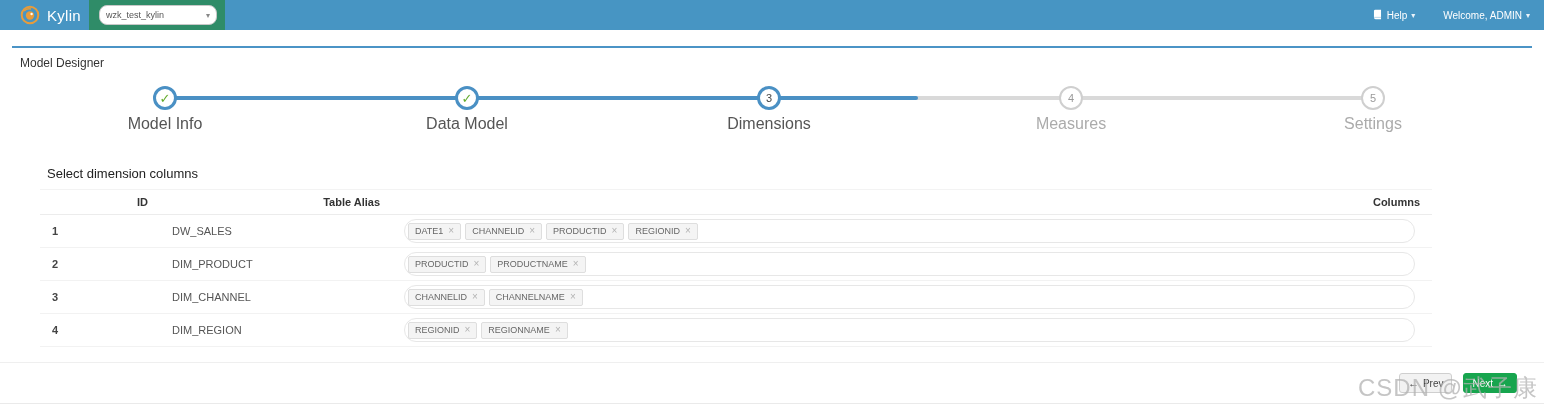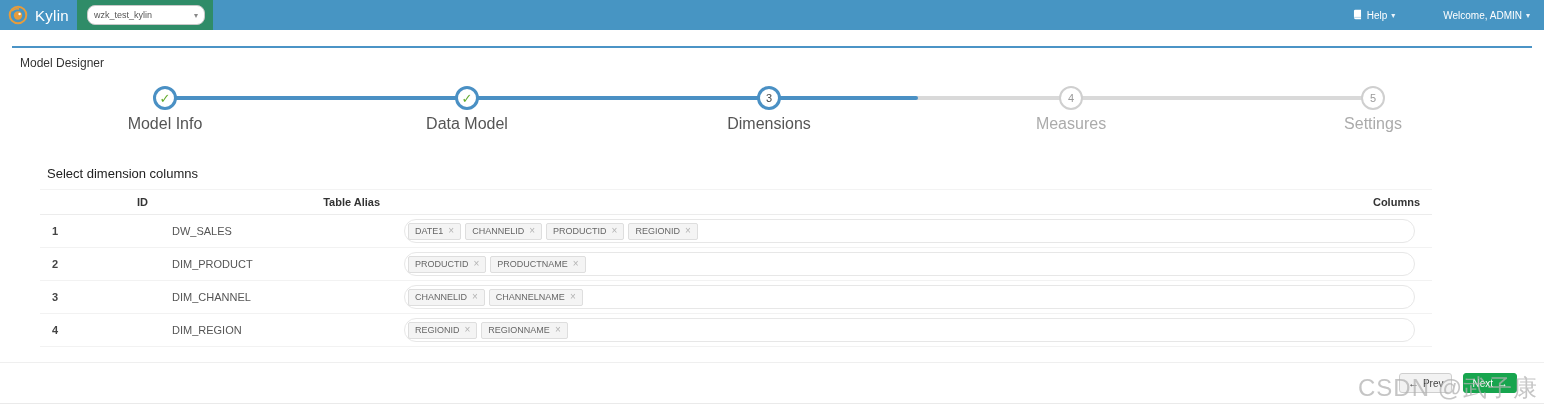--- a/index.html
+++ b/index.html
@@ -14,21 +14,21 @@
   
   .navbar {
     height: 30px;
     background: var(--navbar-blue);
     display: flex;
     align-items: stretch;
     color: #fff;
   }
   .brand-area {
     display: flex; align-items: center;
-    padding: 0 8px 0 8px;
+    padding: 0 8px 0 20px;
     min-width: 74px;
   }
   .brand-area .logo { display: flex; align-items: center; margin-right: 7px; }
   .brand { font-size: 15px; color: #fff; font-weight: 400; letter-spacing: 0.3px; }
   .nav-green {
     background: var(--navbar-green);
     display: flex; align-items: stretch;
   }
   .project-select {
     align-self: center;
@@ -46,21 +46,21 @@
   .nav-menu { display: flex; align-items: stretch; }
   .nav-item {
     display: flex; align-items: center;
     padding: 0 13px;
     font-size: 11px; color: #fff;
     cursor: pointer;
   }
   .nav-item.active { background: var(--model-active); }
   .nav-right {
     margin-left: auto;
-    display: flex; align-items: stretch; gap: 20px;
+    display: flex; align-items: stretch;
   }
   .nav-help, .nav-user {
     display: flex; align-items: center;
     padding: 0 14px;
     font-size: 10px; color: #fff;
     cursor: pointer;
     gap: 4px;
   }
   .caret { font-size: 8px; color: #eaf3f9; }
 

